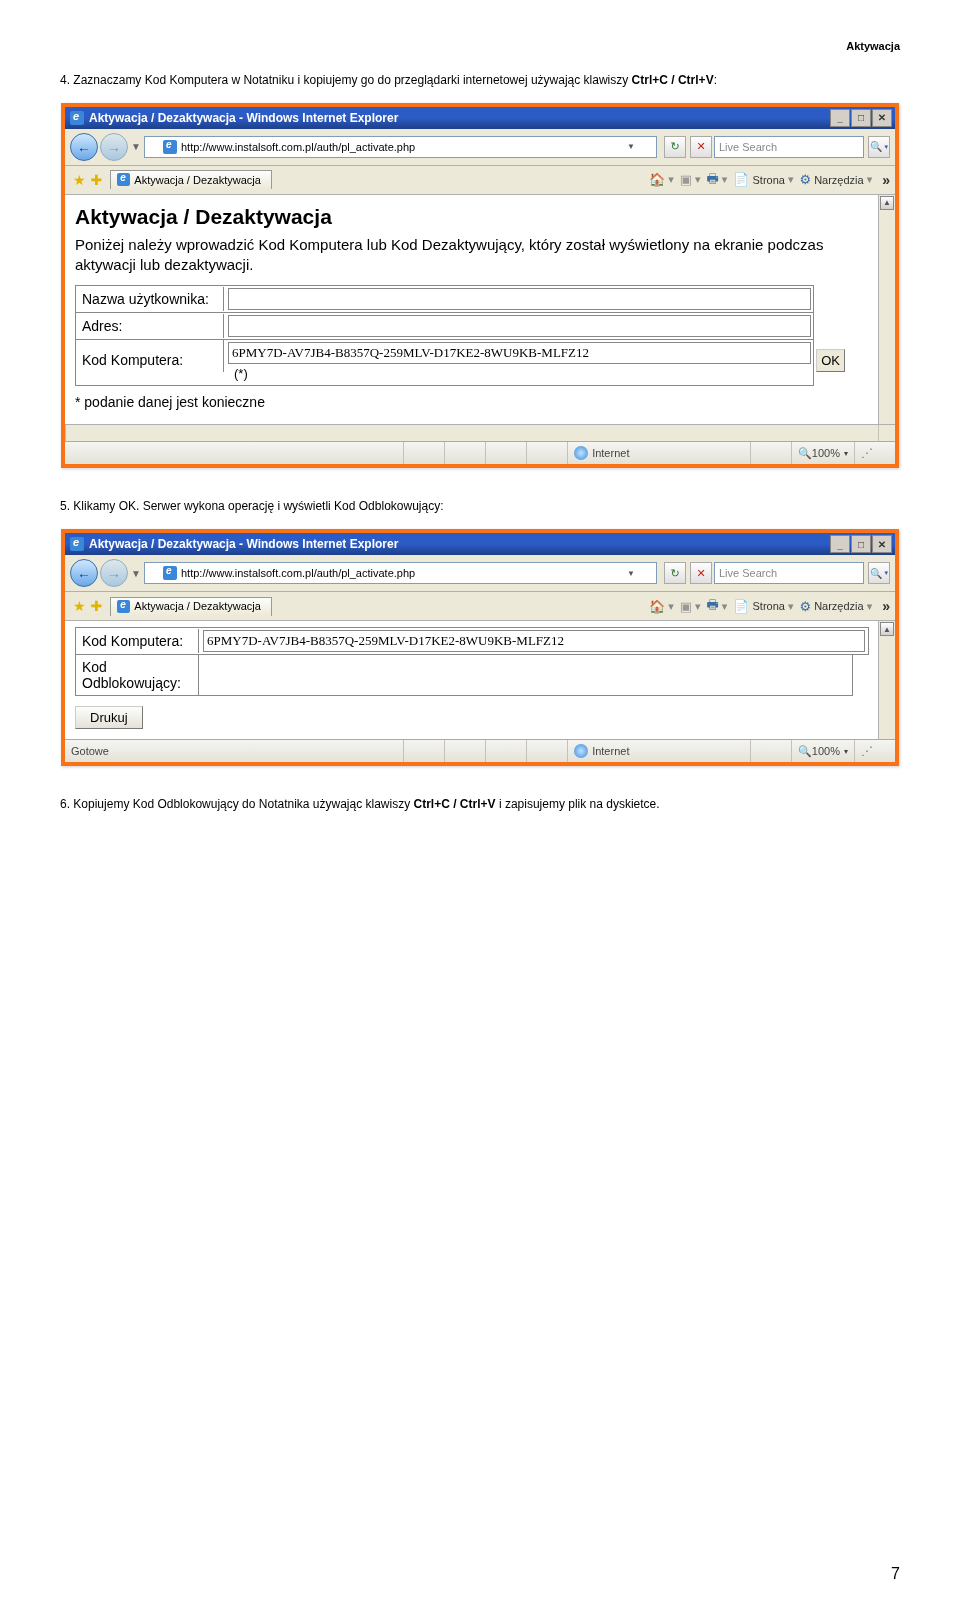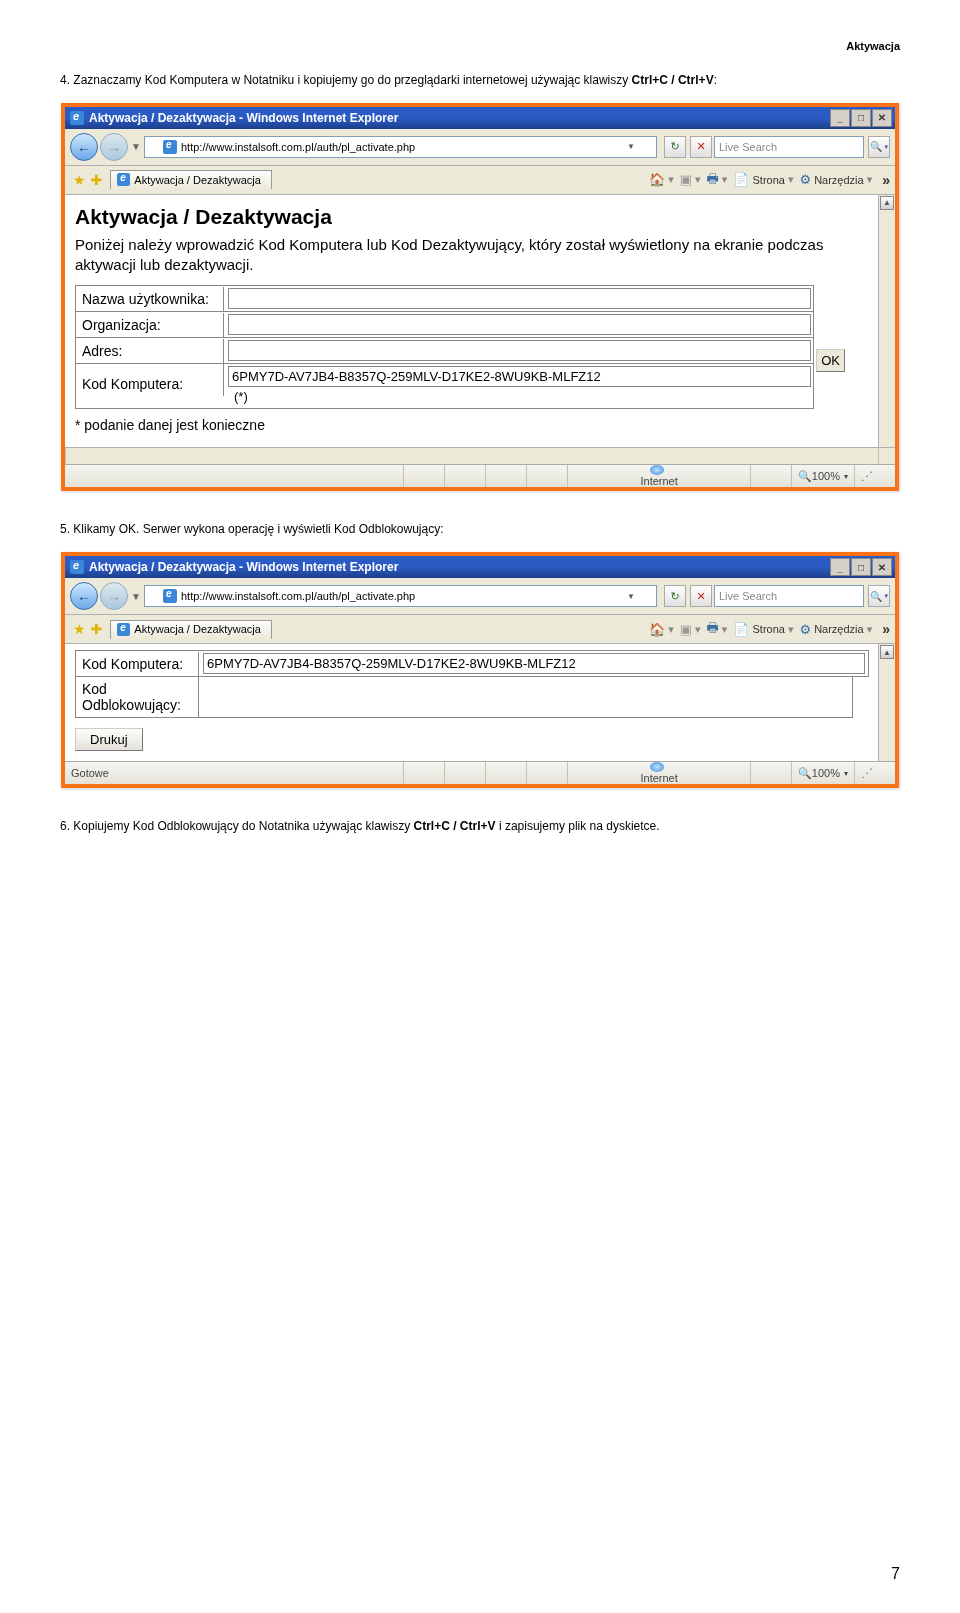--- a/index.html
+++ b/index.html
@@ -155,41 +155,41 @@
   .form-row + .form-row { border-top:none; }
   .form-label {
     width: 135px; font-size: 14px; padding: 4px 6px;
     border-right: 1px solid #888; background:#fff;
   }
   .form-input {
     flex:1; padding:2px 4px;
   }
   .form-input input, .form-input .ro {
     width: 99%; border:1px solid #888; font-size:13px;
-    padding: 2px 3px; font-family: Liberation Sans, sans-serif;
+    padding: 2px 3px; font-family: Liberation Serif, serif;
   }
   .form-input .ro { background:#fff; }
   .form-extra { font-size: 13px; padding:2px 6px;}
   .ok-btn {
     position:absolute; right: 24px; top: 174px;
     border: 1px outset #ccc; background: #ece9d8;
     padding: 3px 4px; font-size: 13px;
   }
   .note { font-size: 14px; margin: 8px 0 6px 0; }
   .statusbar {
     height: 22px; border-top: 1px solid #aaa;
     background: linear-gradient(#f5f5f1,#e4e2d8);
     display:flex; align-items:center; font-size:11px; color:#444;
   }
   .statusbar .grow { flex:1; }
   .status-seg {
     height:22px; border-left:1px solid #c4c2b8; min-width:28px;
     display:flex; align-items:center; padding: 0 6px;
   }
-  .status-seg.int { min-width: 170px; flex-direction: column;}
+  .status-seg.int { min-width: 170px;}
   .globe { width:14px;height:14px;border-radius:50%;background:radial-gradient(#bfe3ff,#3a87d9);display:inline-block;margin-right:4px;}
   .zoom {}
   .resize { width:16px; font-size:12px; color:#777; text-align:right;}
   
   .content-area2 { background:#fff; padding: 6px 10px 10px 10px; position:relative;}
   .print-btn {
     border: 1px outset #ccc; background: linear-gradient(#fdfdfb,#e4e2d8);
     padding: 3px 14px; font-size: 13px; margin-top:10px;
   }
   .hr-inner { height:16px; border-top: 1px solid #b0b0b0; background:#ece9d8; display:flex;}
@@ -269,24 +269,20 @@
     <div class="content-area" style="padding-right:26px;">
       <div class="scroll-v">
         <div class="scroll-thumb-top">▲</div>
       </div>
       <div class="h1">Aktywacja / Dezaktywacja</div>
       <div class="desc">Poniżej należy wprowadzić Kod Komputera lub Kod Dezaktywujący, który został wyświetlony na ekranie podczas aktywacji lub dezaktywacji.</div>
 
       <div style="position:relative;">
         <div class="form-row">
           <div class="form-label">Nazwa użytkownika:</div>
-          <div class="form-input"><input type="text" style=""></div>
-        </div>
-        <div class="form-row">
-          <div class="form-label">Organizacja:</div>
           <div class="form-input"><input type="text" style=""></div>
         </div>
         <div class="form-row">
           <div class="form-label">Adres:</div>
           <div class="form-input"><input type="text" style=""></div>
         </div>
         <div class="form-row" style="align-items:flex-start;">
           <div class="form-label" style="padding-top:12px;">Kod Komputera:</div>
           <div class="form-input">
             <input type="text" value="6PMY7D-AV7JB4-B8357Q-259MLV-D17KE2-8WU9KB-MLFZ12" style="">

